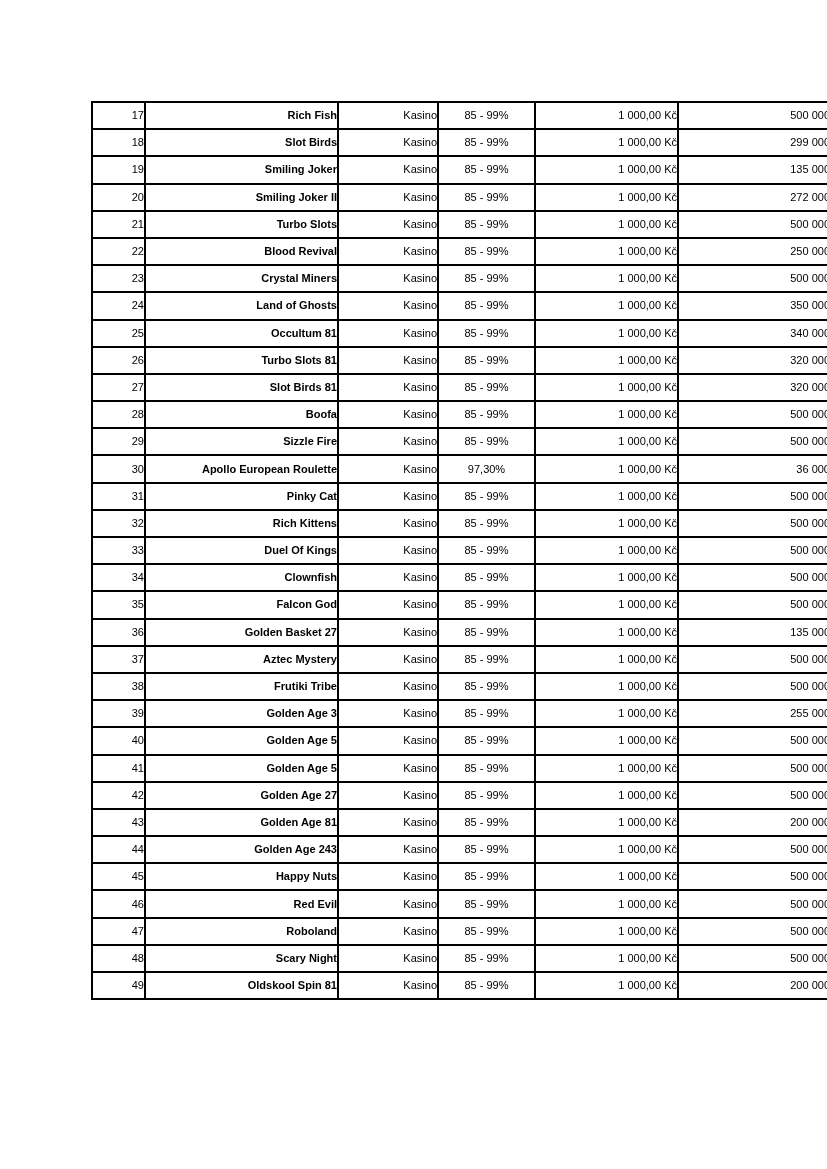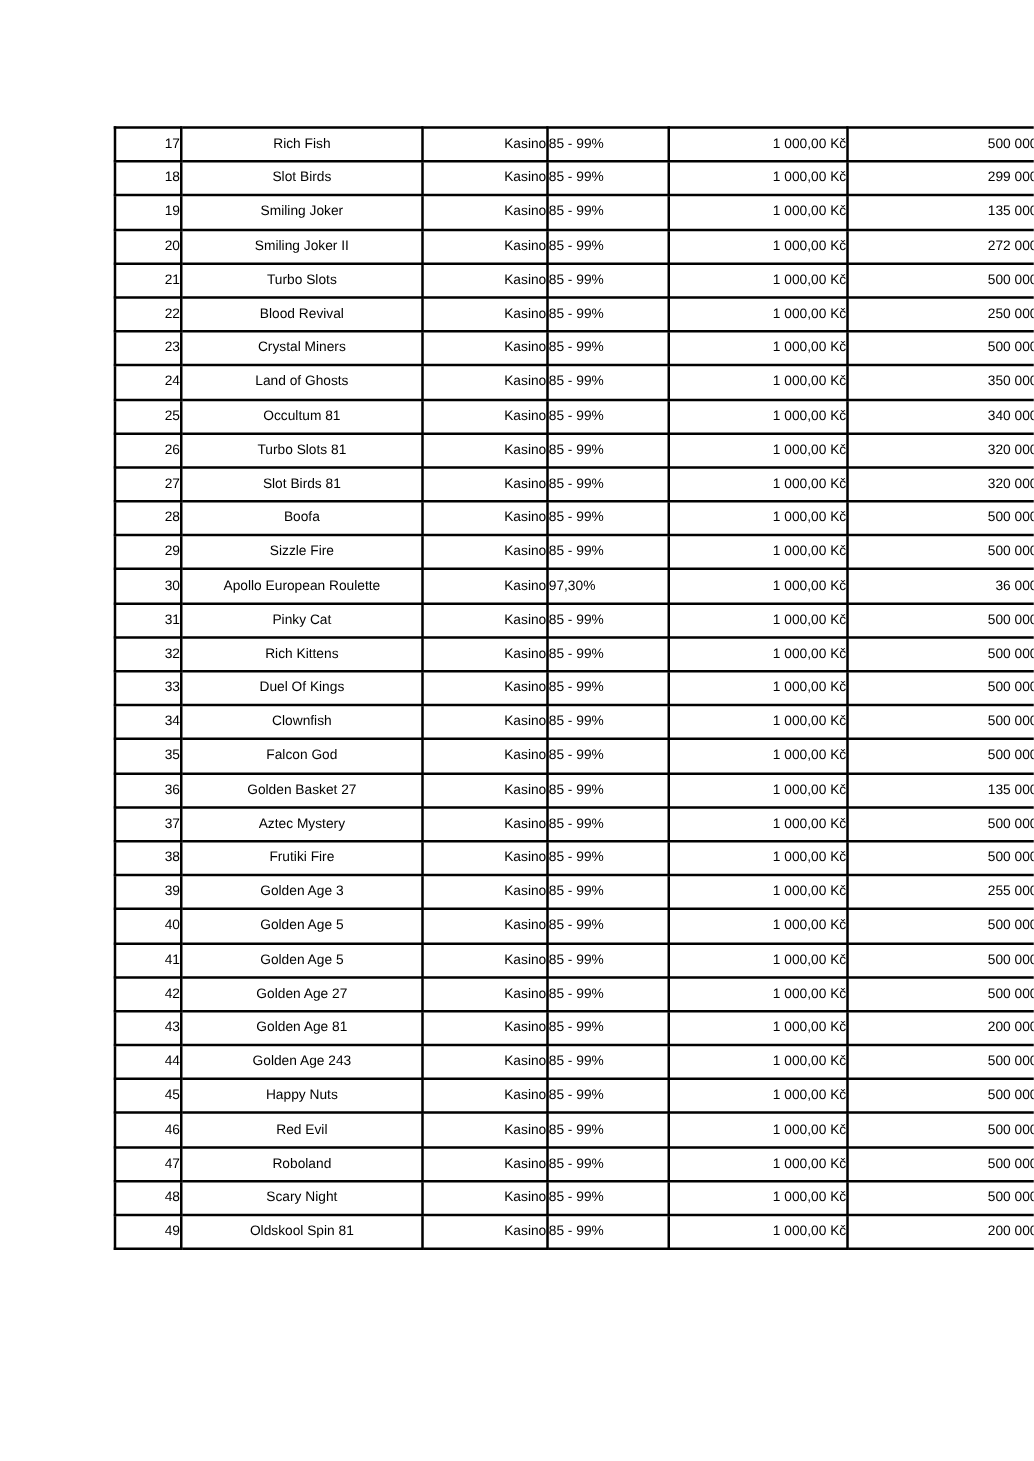--- a/index.html
+++ b/index.html
@@ -34,23 +34,23 @@
   }
   table.games td {
     border: 2px solid #000000;
     height: 25.2px;
     padding: 0;
     vertical-align: middle;
     white-space: nowrap;
     overflow: hidden;
   }
   td.c-num      { text-align: right; padding-right: 9px;  }
-  td.c-name     { text-align: center;  padding-left: 8px;   }
+  td.c-name     { text-align: right;  padding-left: 8px; font-weight: bold;   }
   td.c-category { text-align: right;  padding-left: 8px;   }
-  td.c-rtp      { text-align: left; padding-right: 6px;  }
+  td.c-rtp      { text-align: center; padding-right: 6px;  }
   td.c-bet      { text-align: right; padding-right: 9px;  }
   td.c-win      { text-align: right; padding-right: 5px;  }
 </style>
 </head>
 <body>
 
 <div class="page">
   <table class="games">
     <colgroup>
       <col style="width:53px">
@@ -246,21 +246,21 @@
           <td class="c-num">37</td>
           <td class="c-name">Aztec Mystery</td>
           <td class="c-category">Kasino</td>
           <td class="c-rtp">85 - 99%</td>
           <td class="c-bet">1 000,00 Kč</td>
           <td class="c-win">500 000</td>
         </tr>
 
         <tr>
           <td class="c-num">38</td>
-          <td class="c-name">Frutiki Fire</td>
+          <td class="c-name">Frutiki Tribe</td>
           <td class="c-category">Kasino</td>
           <td class="c-rtp">85 - 99%</td>
           <td class="c-bet">1 000,00 Kč</td>
           <td class="c-win">500 000</td>
         </tr>
 
         <tr>
           <td class="c-num">39</td>
           <td class="c-name">Golden Age 3</td>
           <td class="c-category">Kasino</td>

